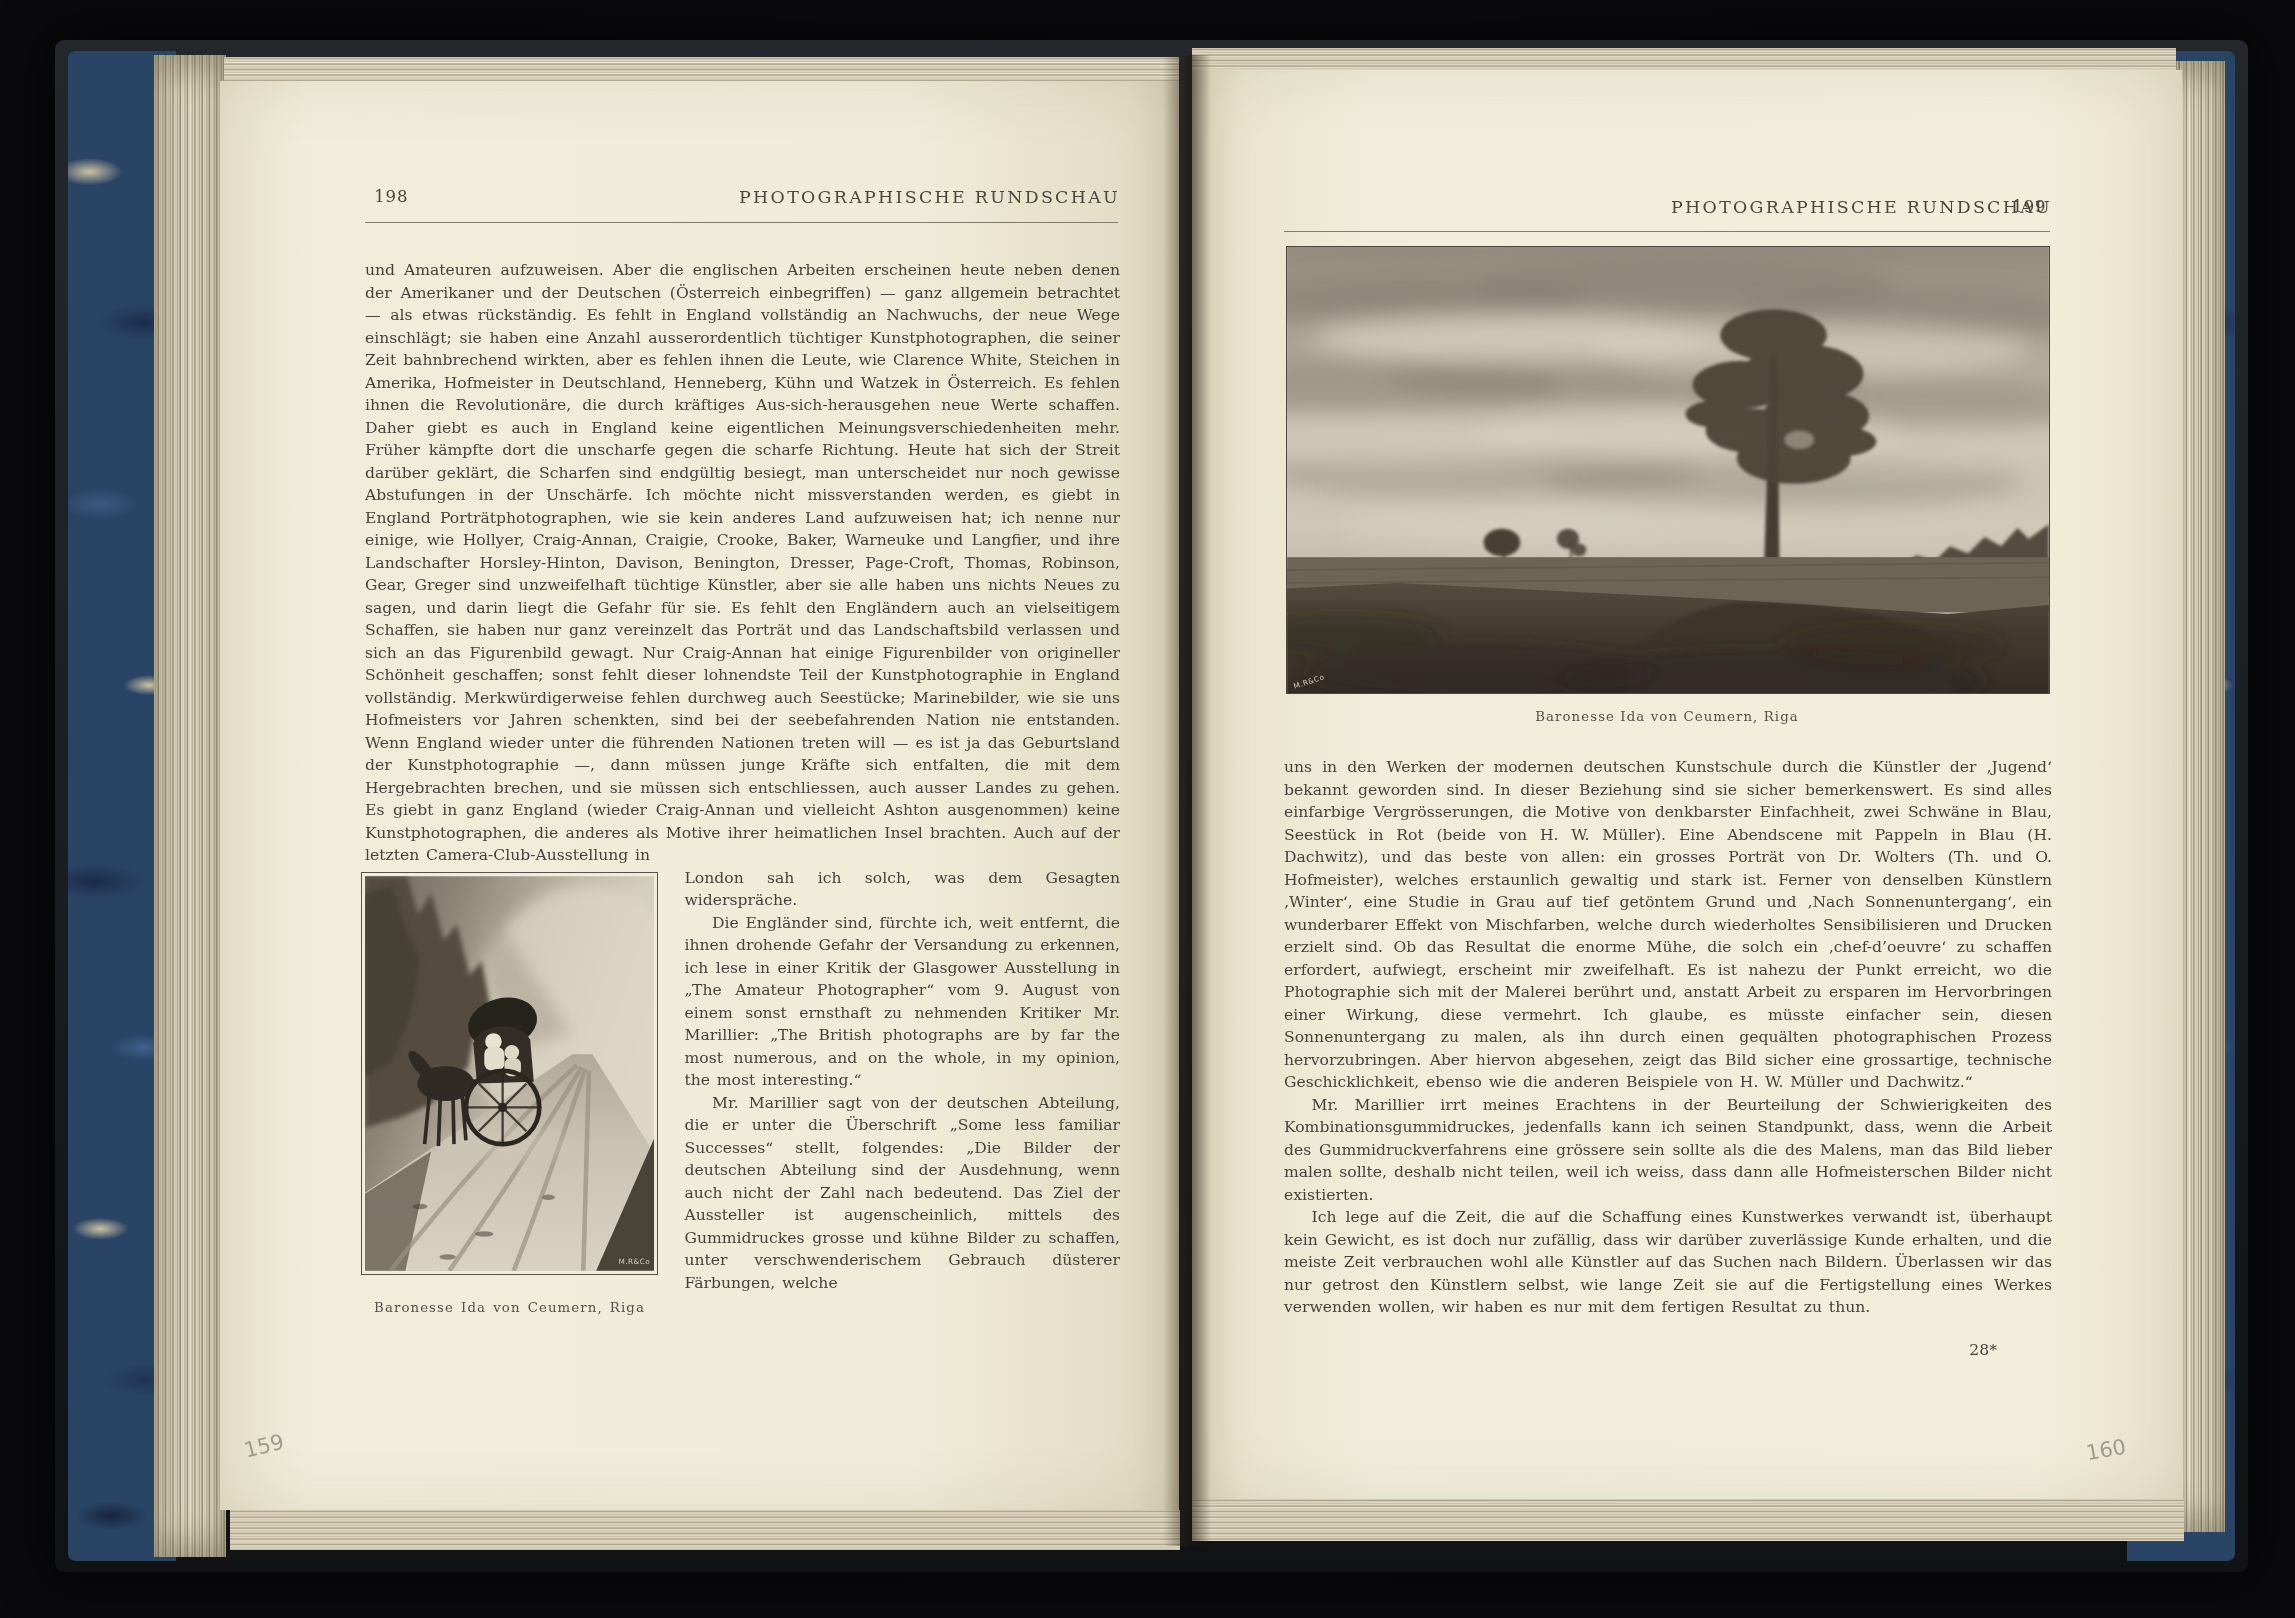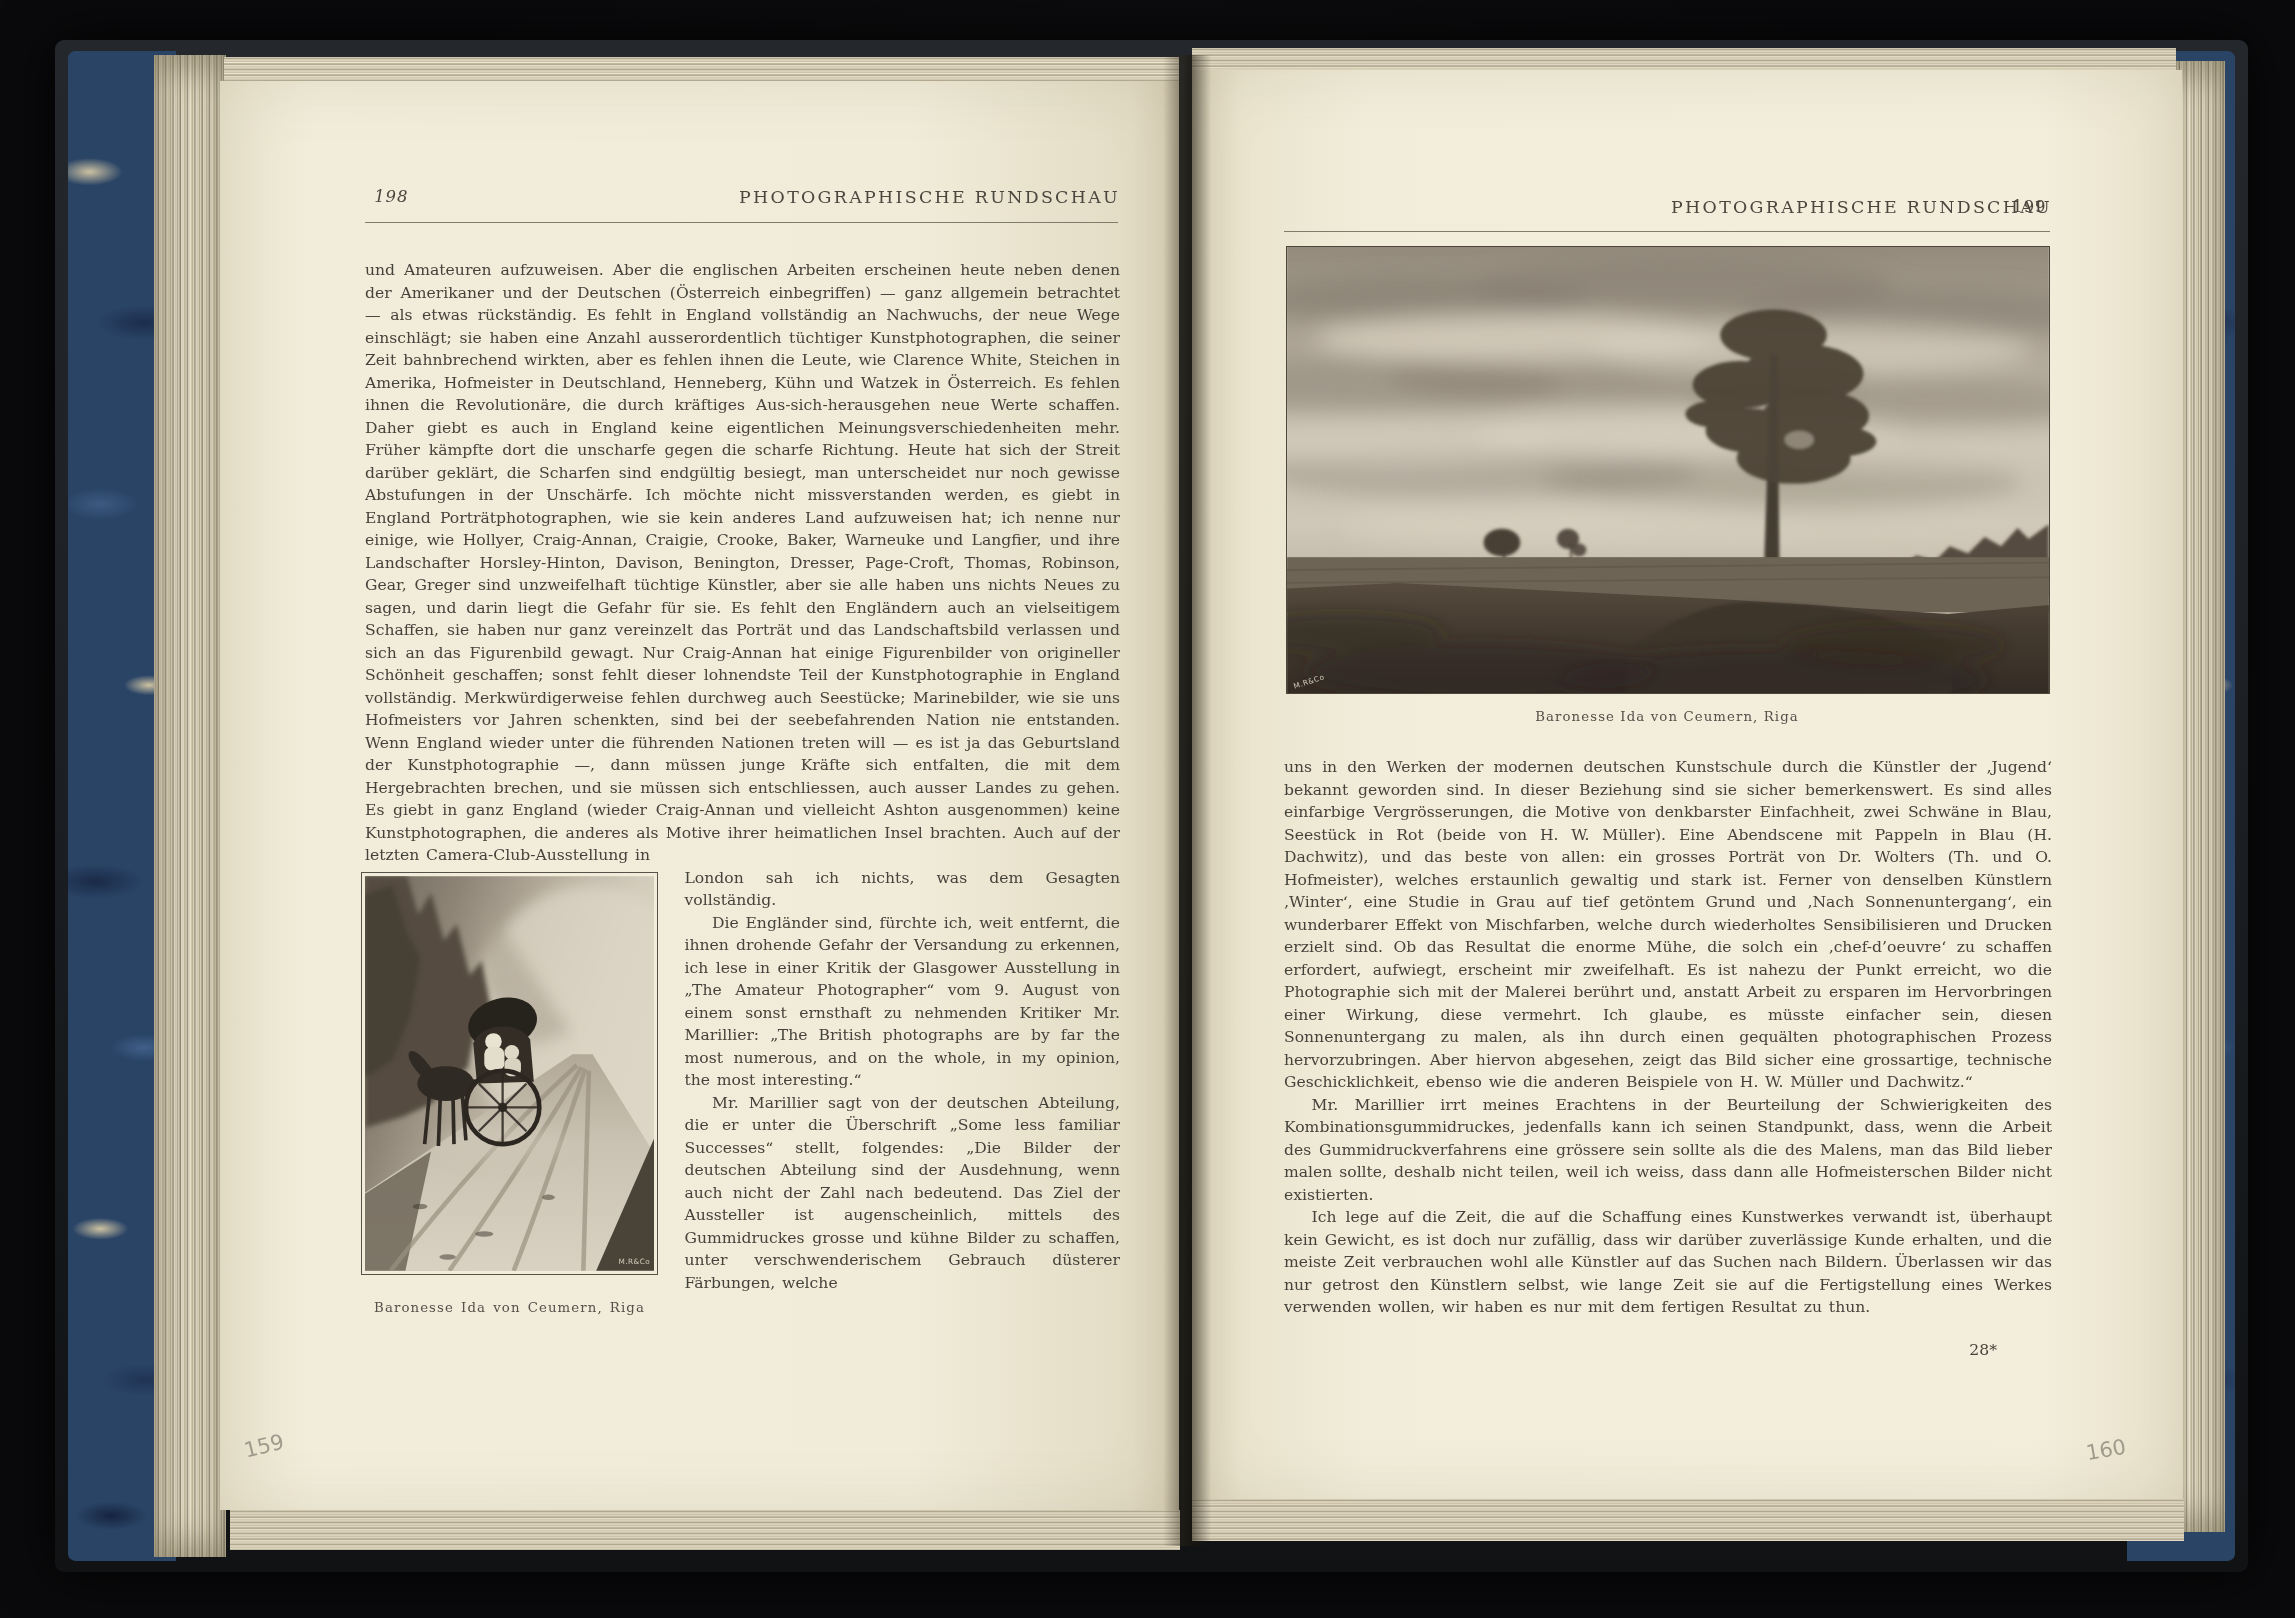--- a/index.html
+++ b/index.html
@@ -71,21 +71,21 @@
   <div class="edges-h" style="left:1192px;top:48px;width:984px;height:22px;"></div>
   <div class="edges-h" style="left:230px;top:1510px;width:950px;height:40px;"></div>
   <div class="edges-h" style="left:1192px;top:1499px;width:992px;height:42px;"></div>
   <div class="tabline" style="left:226px;top:81px;width:7.3px;height:1429px;"></div>
 
   <div class="page left"></div>
   <div class="page right"></div>
   <div class="gutter"></div>
 
   <div class="runhead" style="left:365px;top:187px;width:755px;">
-    <span class="num" style="left:9.2px;font-style:italic;">198</span>
+    <span class="num" style="left:9.2px;">198</span>
     <span class="title">PHOTOGRAPHISCHE RUNDSCHAU</span>
   </div>
   <div class="rule" style="left:365px;top:222px;width:753px;"></div>
 
   <div class="bodytext" style="left:365px;top:259px;width:755px;">
     <p>und Amateuren aufzuweisen. Aber die englischen Arbeiten erscheinen heute neben denen der Amerikaner und der Deutschen (Österreich einbegriffen) — ganz allgemein betrachtet — als etwas rückständig. Es fehlt in England vollständig an Nachwuchs, der neue Wege einschlägt; sie haben eine Anzahl ausserordentlich tüchtiger Kunstphotographen, die seiner Zeit bahnbrechend wirkten, aber es fehlen ihnen die Leute, wie Clarence White, Steichen in Amerika, Hofmeister in Deutschland, Henneberg, Kühn und Watzek in Österreich. Es fehlen ihnen die Revolutionäre, die durch kräftiges Aus-sich-herausgehen neue Werte schaffen. Daher giebt es auch in England keine eigentlichen Meinungsverschiedenheiten mehr. Früher kämpfte dort die unscharfe gegen die scharfe Richtung. Heute hat sich der Streit darüber geklärt, die Scharfen sind endgültig besiegt, man unterscheidet nur noch gewisse Abstufungen in der Unschärfe. Ich möchte nicht missverstanden werden, es giebt in England Porträtphotographen, wie sie kein anderes Land aufzuweisen hat; ich nenne nur einige, wie Hollyer, Craig-Annan, Craigie, Crooke, Baker, Warneuke und Langfier, und ihre Landschafter Horsley-Hinton, Davison, Benington, Dresser, Page-Croft, Thomas, Robinson, Gear, Greger sind unzweifelhaft tüchtige Künstler, aber sie alle haben uns nichts Neues zu sagen, und darin liegt die Gefahr für sie. Es fehlt den Engländern auch an vielseitigem Schaffen, sie haben nur ganz vereinzelt das Porträt und das Landschaftsbild verlassen und sich an das Figurenbild gewagt. Nur Craig-Annan hat einige Figurenbilder von origineller Schönheit geschaffen; sonst fehlt dieser lohnendste Teil der Kunstphotographie in England vollständig. Merkwürdigerweise fehlen durchweg auch Seestücke; Marinebilder, wie sie uns Hofmeisters vor Jahren schenkten, sind bei der seebefahrenden Nation nie entstanden. Wenn England wieder unter die führenden Nationen treten will — es ist ja das Geburtsland der Kunstphotographie —, dann müssen junge Kräfte sich entfalten, die mit dem Hergebrachten brechen, und sie müssen sich entschliessen, auch ausser Landes zu gehen. Es giebt in ganz England (wieder Craig-Annan und vielleicht Ashton ausgenommen) keine Kunstphotographen, die anderes als Motive ihrer heimatlichen Insel brachten. Auch auf der letzten Camera-Club-Ausstellung in</p>
     <div class="figwrap">
       <div class="fig">
         <div class="photo" style="width:289px;height:395px;">
 
@@ -156,21 +156,21 @@
               <ellipse cx="60" cy="360" rx="8" ry="3"></ellipse>
                 <ellipse cx="130" cy="390" rx="10" ry="3"></ellipse>
               <ellipse cx="200" cy="350" rx="7" ry="3"></ellipse>
                 <ellipse cx="90" cy="415" rx="9" ry="3"></ellipse>
             </g>
           </svg>
           <div class="stamp" style="right:3.7px;bottom:5.5px;">M.R&amp;Co</div>
         </div>
         <div class="caption" style="width:289px;margin-top:26px;">Baronesse Ida von Ceumern, Riga</div>
       </div>
-      <p>London sah ich nichts, was dem Gesagten vollständig.</p>
+      <p>London sah ich solch, was dem Gesagten widerspräche.</p>
       <p class="ind">Die Engländer sind, fürchte ich, weit entfernt, die ihnen drohende Gefahr der Versandung zu erkennen, ich lese in einer Kritik der Glasgower Ausstellung in „The Amateur Photographer“ vom 9. August von einem sonst ernsthaft zu nehmenden Kritiker Mr. Marillier: „The British photographs are by far the most numerous, and on the whole, in my opinion, the most interesting.“</p>
       <p class="ind">Mr. Marillier sagt von der deutschen Abteilung, die er unter die Überschrift „Some less familiar Successes“ stellt, folgendes: „Die Bilder der deutschen Abteilung sind der Ausdehnung, wenn auch nicht der Zahl nach bedeutend. Das Ziel der Aussteller ist augenscheinlich, mittels des Gummidruckes grosse und kühne Bilder zu schaffen, unter verschwenderischem Gebrauch düsterer Färbungen, welche</p>
     </div>
   </div>
 
   <div class="pencil" style="left:244px;top:1434px;transform:rotate(-14deg);">159</div>
 
   <div class="runhead" style="left:1284px;top:197px;width:768px;">
     <span class="title">PHOTOGRAPHISCHE RUNDSCHAU</span>
     <span class="num" style="right:5.5px;">199</span>

